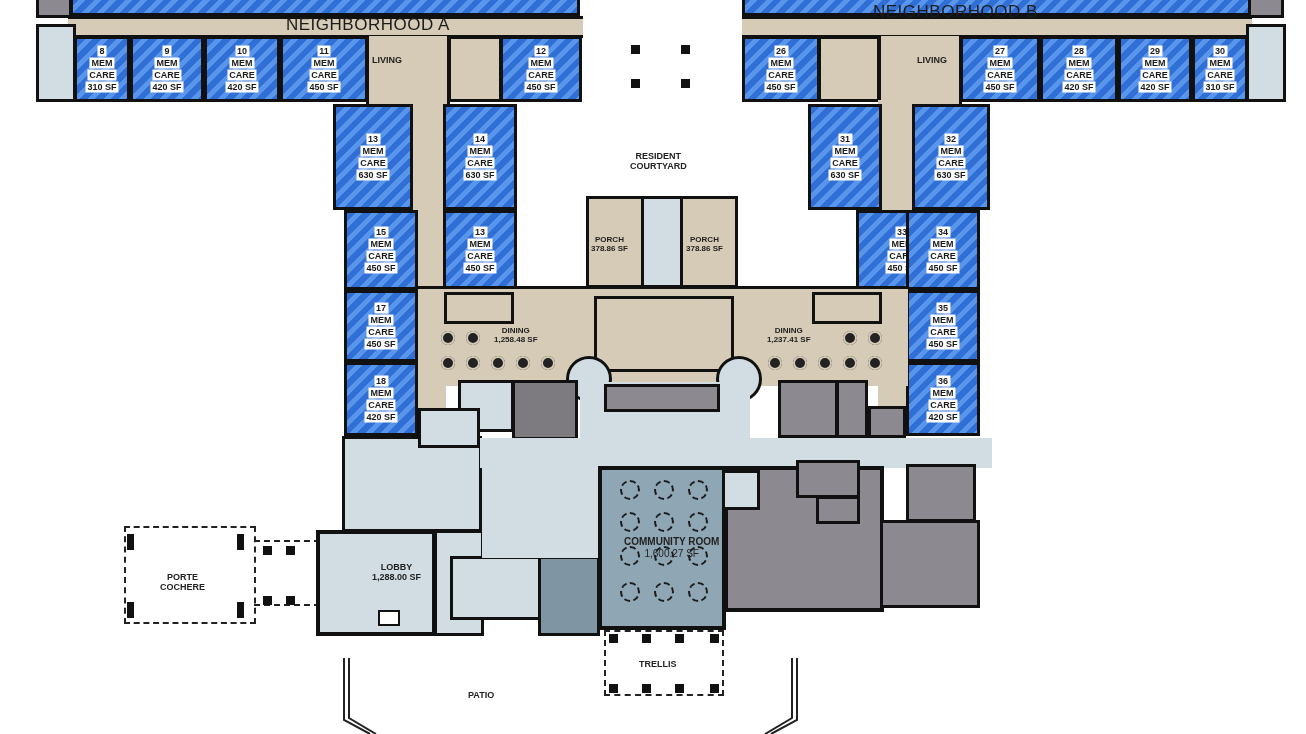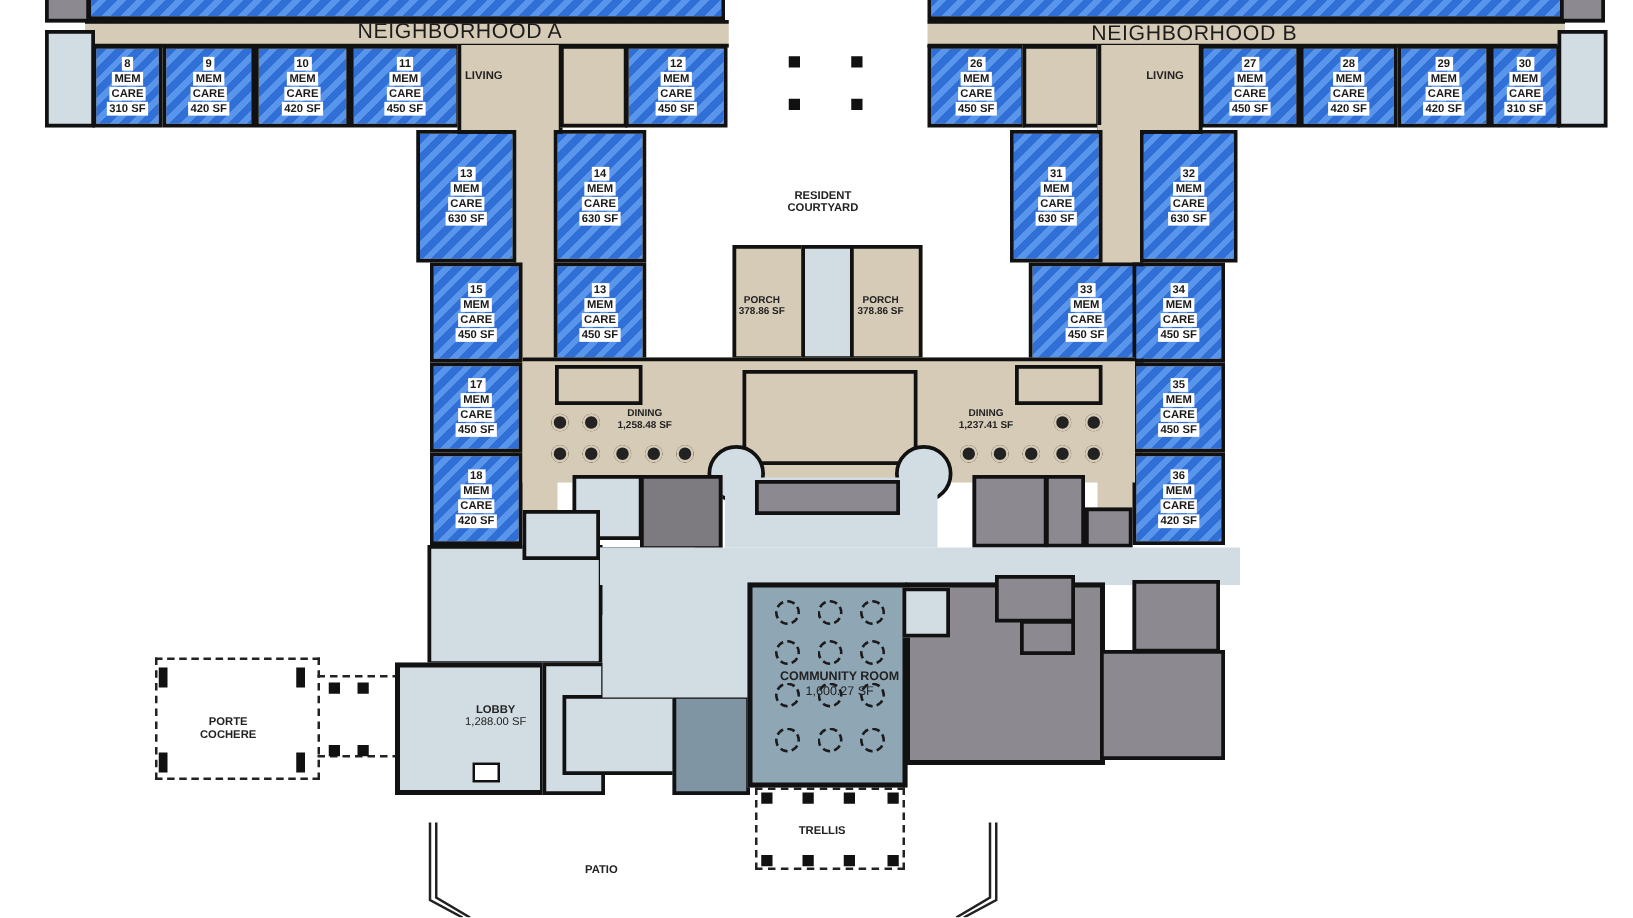--- a/index.html
+++ b/index.html
@@ -33,21 +33,21 @@
 
 <div class="abs mem" style="left:70px;top:-6px;width:510px;height:22px;"></div>
 <div class="abs mem" style="left:742px;top:-6px;width:510px;height:22px;"></div>
 <div class="abs gray wall" style="left:36px;top:-4px;width:36px;height:22px;border-width:3px;"></div>
 <div class="abs gray wall" style="left:1248px;top:-4px;width:36px;height:22px;border-width:3px;"></div>
 
 <div class="abs tan" style="left:68px;top:16px;width:515px;height:22px;border-top:3px solid #111;border-bottom:3px solid #111;"></div>
 <div class="lbl hood" style="left:286px;top:15px;">NEIGHBORHOOD A</div>
 
 <div class="abs tan" style="left:742px;top:16px;width:510px;height:22px;border-top:3px solid #111;border-bottom:3px solid #111;"></div>
-<div class="lbl hood" style="left:873px;top:17px;">NEIGHBORHOOD B</div>
+<div class="lbl hood" style="left:873px;top:2px;">NEIGHBORHOOD B</div>
 
 <div class="abs pale wall" style="left:36px;top:24px;width:40px;height:78px;border-width:3px;"></div>
 <div class="abs pale wall" style="left:1246px;top:24px;width:40px;height:78px;border-width:3px;"></div>
 
 <div class="abs mem" style="left:74px;top:36px;width:56px;height:66px;">
   <div class="tag">
       <span>8</span>
       <span>MEM</span>
       <span>CARE</span>
       <span>310 SF</span>
@@ -198,21 +198,21 @@
     </div>
 </div>
 <div class="abs mem" style="left:912px;top:104px;width:78px;height:106px;">
   <div class="tag">
       <span>32</span>
       <span>MEM</span>
       <span>CARE</span>
       <span>630 SF</span>
     </div>
 </div>
-<div class="abs mem" style="left:823px;top:210px;width:92px;height:80px;">
+<div class="abs mem" style="left:856px;top:210px;width:92px;height:80px;">
   <div class="tag">
       <span>33</span>
       <span>MEM</span>
       <span>CARE</span>
       <span>450 SF</span>
     </div>
 </div>
 <div class="abs mem" style="left:906px;top:210px;width:74px;height:80px;">
   <div class="tag">
       <span>34</span>
@@ -312,21 +312,21 @@
 <div class="abs" style="left:127px;top:602px;width:7px;height:16px;background:#111;"></div>
 <div class="abs" style="left:237px;top:602px;width:7px;height:16px;background:#111;"></div>
 <div class="post" style="left:263px;top:546px;"></div>
 <div class="post" style="left:286px;top:546px;"></div>
 <div class="post" style="left:263px;top:596px;"></div>
 <div class="post" style="left:286px;top:596px;"></div>
 
 <div class="abs pale wall" style="left:316px;top:530px;width:120px;height:106px;border-width:4px;"></div>
 <div class="lbl" style="left:372px;top:562px;font-size:9px;">
   <div>LOBBY</div>
-  <div style="font-weight:400;">1,288.00 SF</div>
+  <div style="font-weight:700;">1,288.00 SF</div>
 </div>
 <div class="abs" style="left:378px;top:610px;width:22px;height:16px;border:2px solid #111;background:#fff;"></div>
 
 <div class="abs pale wall" style="left:434px;top:530px;width:50px;height:106px;border-width:3px;"></div>
 <div class="abs pale wall" style="left:450px;top:556px;width:92px;height:64px;border-width:3px;"></div>
 <div class="abs steel wall" style="left:538px;top:556px;width:62px;height:80px;border-width:3px;background:#7f95a3;"></div>
 <div class="abs pale" style="left:482px;top:466px;width:118px;height:92px;"></div>
 
 <div class="abs steel wall" style="left:598px;top:466px;width:128px;height:164px;border-width:4px;"></div>
 <div class="circ" style="left:620px;top:480px;"></div>

